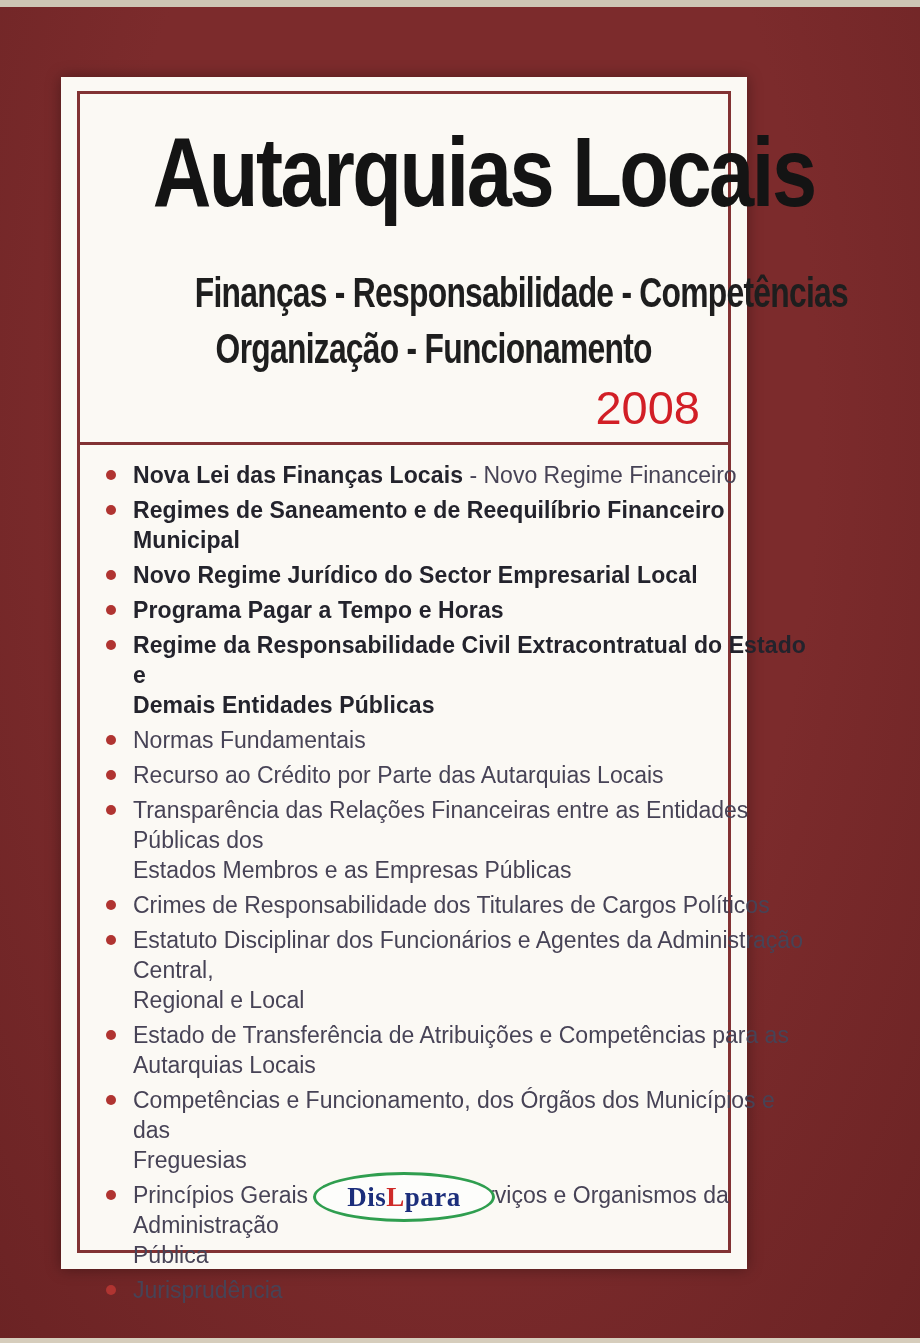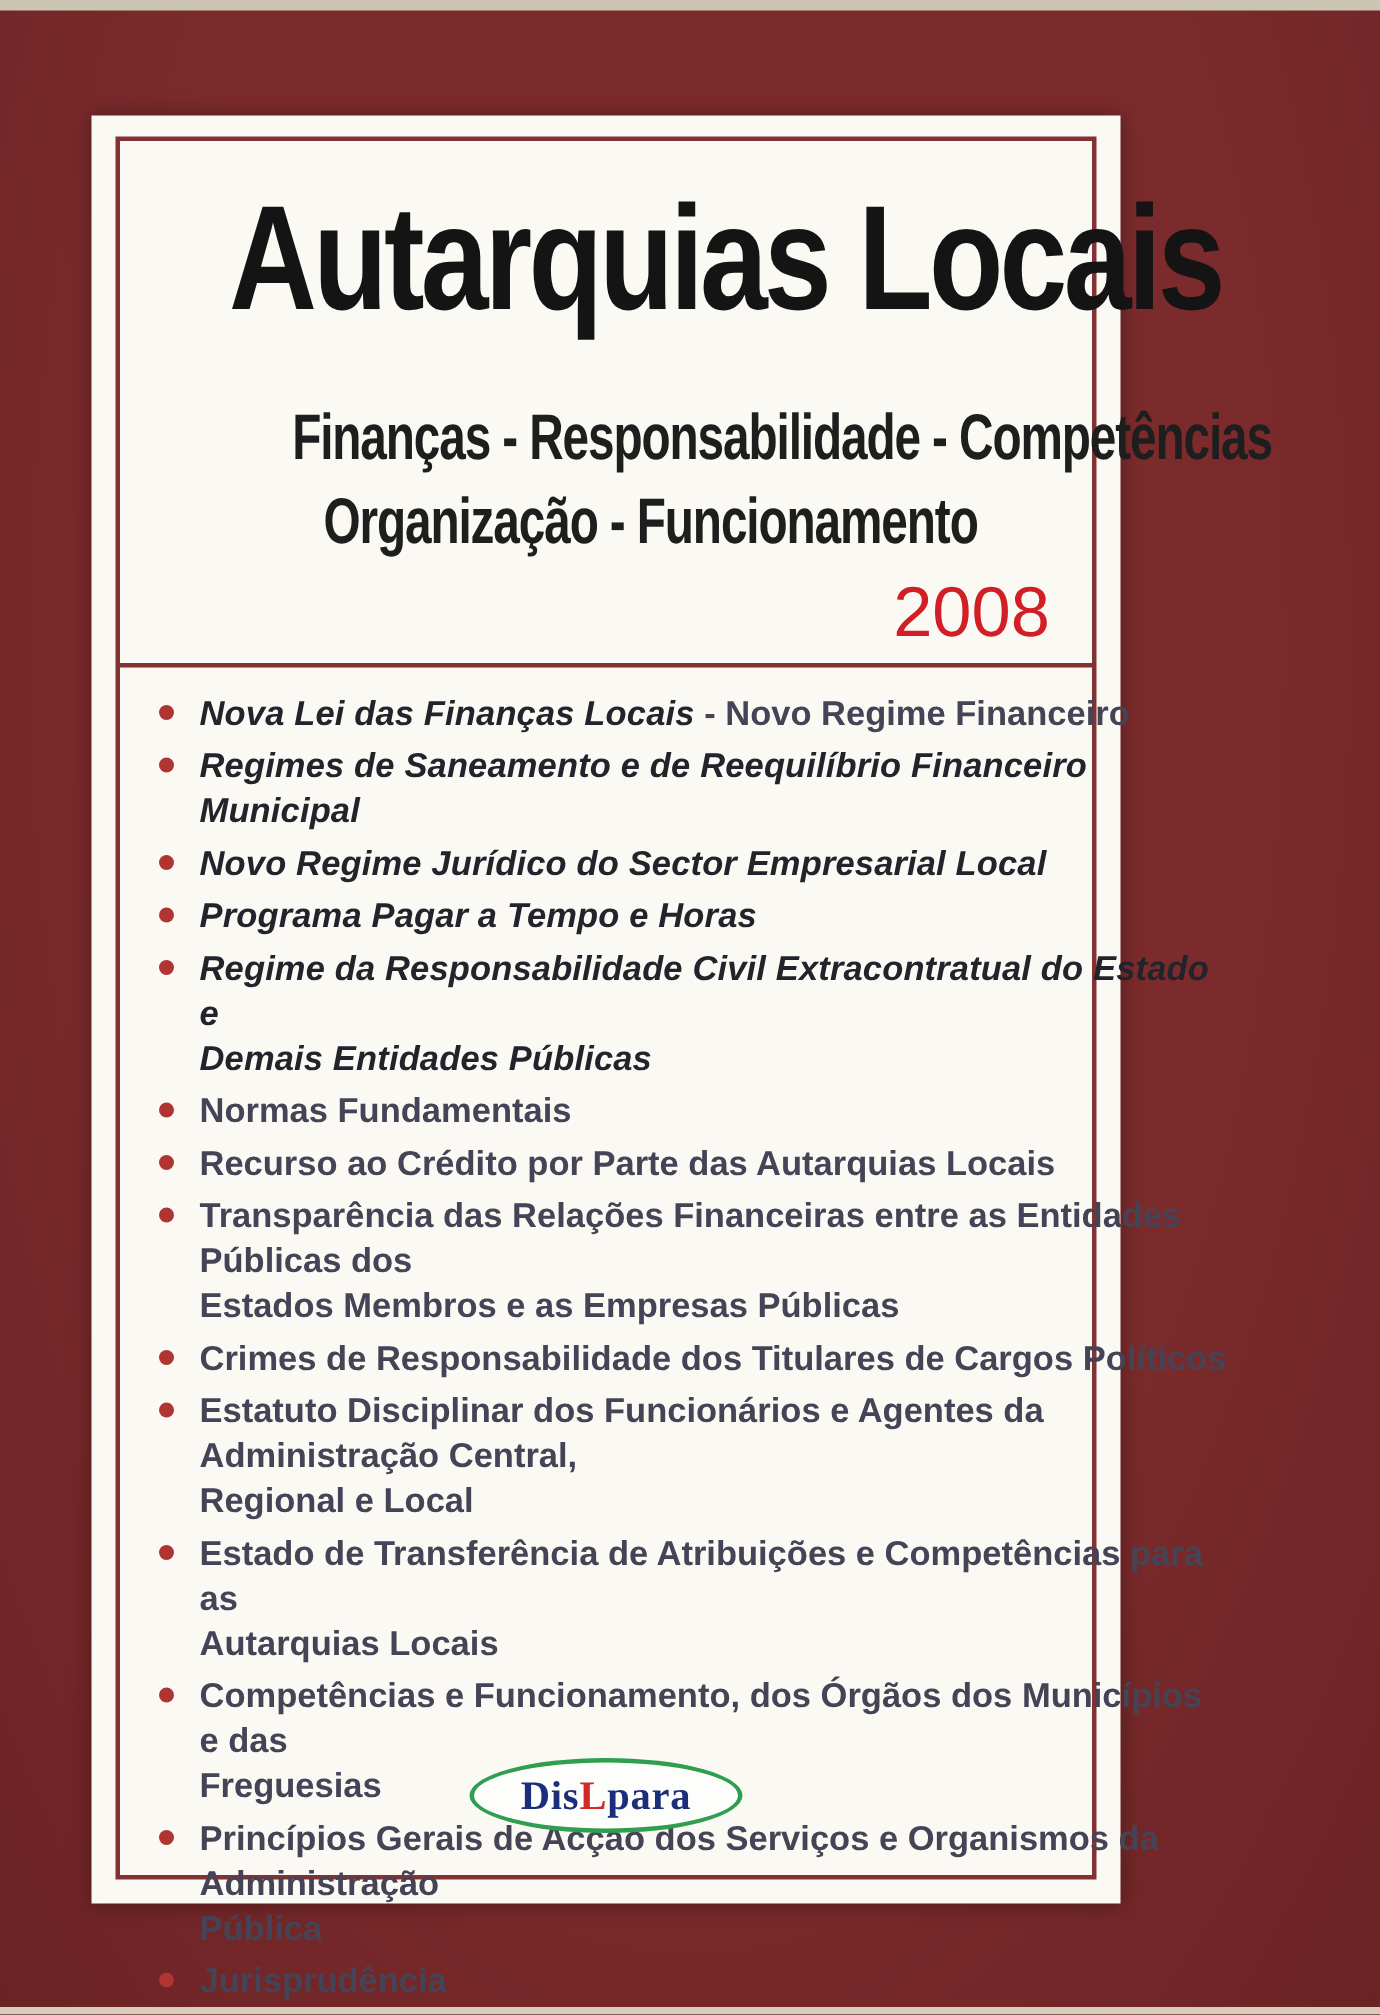--- a/index.html
+++ b/index.html
@@ -48,22 +48,22 @@
   }
   ul.contents li {
     position:relative; padding-left:31px; margin-bottom:5px;
     font-size:23px; line-height:30px;
   }
   ul.contents li .bullet {
     position:absolute; left:4px; top:10px; width:10px; height:10px;
     border-radius:50%; background:var(--bullet,#b03431);
   }
   .item-text { display:block; white-space:pre-wrap; }
-  .item-text .b { font-weight:700; color:var(--text-bold,#23232c); letter-spacing:0.1px;font-style:italic; }
-  .item-text .r { font-weight:700; color:var(--text-regular,#474356); }
+  .item-text .b { font-weight:700; color:var(--text-bold,#23232c); letter-spacing:0.1px; }
+  .item-text .r { font-weight:400; color:var(--text-regular,#474356); }
 
   .logo-wrap {
     position:absolute; left:50%; bottom:28px; transform:translateX(-50%);
     width:176px; height:44px; border:3px solid var(--logo-green,#2f9e4f);
     border-radius:50%; background:#fdfdfb;
     display:flex; align-items:center; justify-content:center;
     font-family:"Liberation Serif", serif; font-weight:700; font-size:27px;
     letter-spacing:0.5px; white-space:nowrap;
   }
   .logo-dis, .logo-ivro { color:var(--logo-navy,#1c2e7b); }

